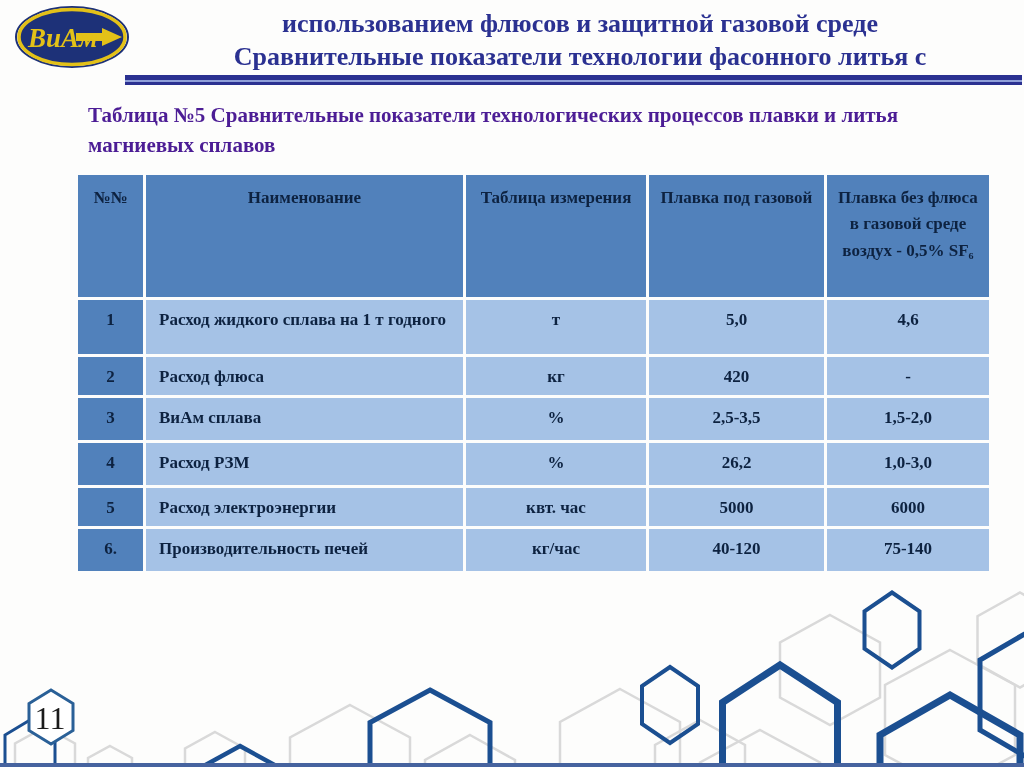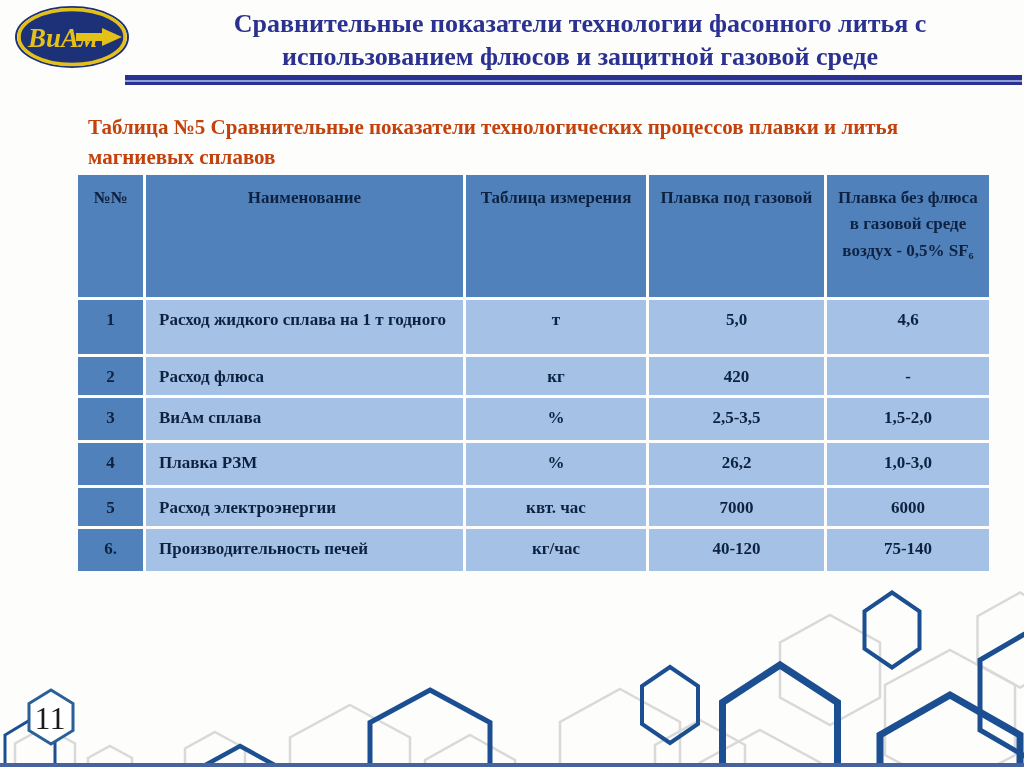--- a/index.html
+++ b/index.html
@@ -30,22 +30,22 @@
     font-weight:bold;font-size:26px;line-height:33px;
   }
   .title-rule{
     position:absolute;left:125px;top:75px;width:897px;height:10px;
   }
   .title-rule .bar-top{height:5px;background:var(--title-navy);}
   .title-rule .bar-gap{height:2px;background:var(--rule-light);}
   .title-rule .bar-bot{height:3px;background:var(--title-navy);}
   
   .subtitle{
-    position:absolute;left:88px;top:112px;width:845px;
-    color:#c2410c;font-weight:bold;font-size:21px;line-height:1.45;
+    position:absolute;left:88px;top:100px;width:845px;
+    color:#4c1d95;font-weight:bold;font-size:21px;line-height:1.45;
   }
   
   table.cmp{
     position:absolute;left:75px;top:172px;width:905px;
     border-collapse:separate;border-spacing:3px;table-layout:fixed;
   }
   table.cmp col.c0{width:65px;}
   table.cmp col.c1{width:317px;}
   table.cmp col.c2{width:180px;}
   table.cmp col.c3{width:175px;}
@@ -73,22 +73,22 @@
 <body>
 
 <svg class="logo" viewBox="0 0 116 62">
   <ellipse cx="58" cy="31" rx="56" ry="30" fill="none" stroke="#1d3178" stroke-width="2"></ellipse>
   <ellipse cx="58" cy="31" rx="53" ry="27.5" fill="#1d3178" stroke="#e3c118" stroke-width="3.5"></ellipse>
   <polygon points="62,27 88,27 88,22 108,31 88,40 88,35 62,35" fill="#e3c118"></polygon>
   <text x="14" y="41" font-family="Liberation Serif, DejaVu Serif, serif" font-style="italic" font-weight="bold" font-size="27" fill="#e3c118">ВиАм</text>
 </svg>
 
 <h1 class="slide-title">
+  <span style="display:block">использованием флюсов и защитной газовой среде</span>
   <span style="display:block">Сравнительные показатели технологии фасонного литья с</span>
-  <span style="display:block">использованием флюсов и защитной газовой среде</span>
 </h1>
 <div class="title-rule">
   <div class="bar-top"></div>
     <div class="bar-gap"></div>
     <div class="bar-bot"></div>
 </div>
 
 <p class="subtitle">Таблица №5 Сравнительные показатели технологических процессов плавки и литья магниевых сплавов</p>
 
 <table class="cmp">
@@ -125,30 +125,30 @@
     </tr>
     <tr class="r2">
       <td class="num">3</td>
       <td class="name">ВиАм сплава</td>
       <td>%</td>
       <td>2,5-3,5</td>
       <td>1,5-2,0</td>
     </tr>
     <tr class="r3">
       <td class="num">4</td>
-      <td class="name">Плавка РЗМ</td>
+      <td class="name">Расход РЗМ</td>
       <td>%</td>
       <td>26,2</td>
       <td>1,0-3,0</td>
     </tr>
     <tr class="r4">
       <td class="num">5</td>
       <td class="name">Расход электроэнергии</td>
       <td>квт. час</td>
-      <td>7000</td>
+      <td>5000</td>
       <td>6000</td>
     </tr>
     <tr class="r5">
       <td class="num">6.</td>
       <td class="name">Производительность печей</td>
       <td>кг/час</td>
       <td>40-120</td>
       <td>75-140</td>
     </tr>
   </tbody>

